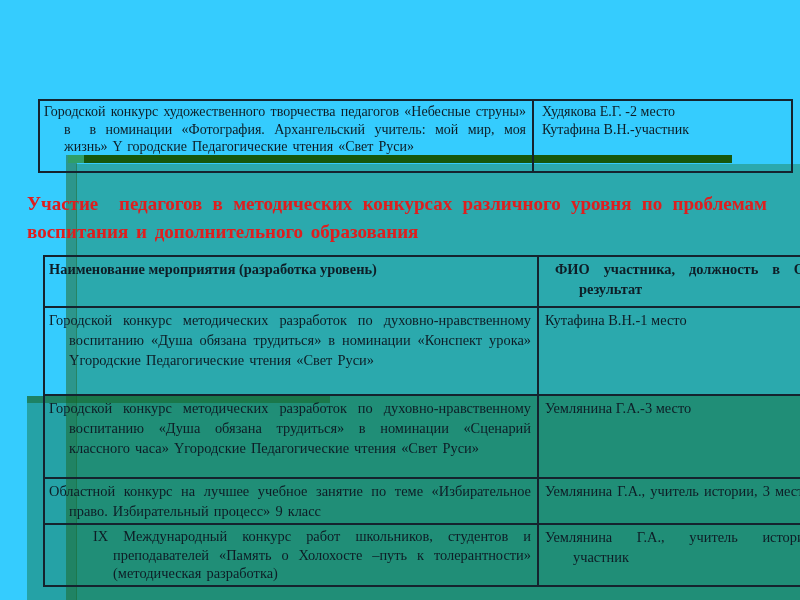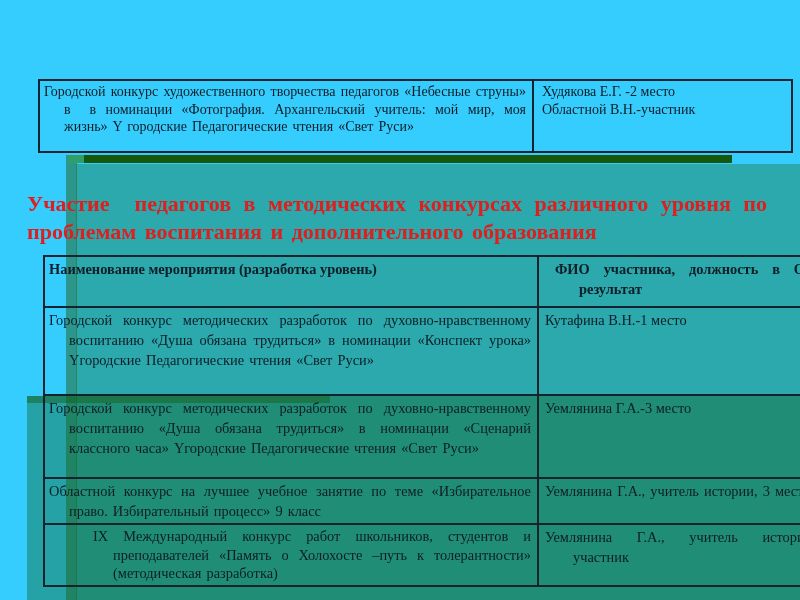--- a/index.html
+++ b/index.html
@@ -43,39 +43,39 @@
   .title1{
     left:60px;top:8px;width:680px;
     color:var(--title1-red,#B3222A);
     font-size:15px;line-height:22px;font-weight:bold;
     text-align:center;word-spacing:2px;
     z-index:5;
   }
   .title2{
     left:27px;top:190px;width:740px;
     color:var(--title2-red,#DF1E1E);
-    font-size:22px;line-height:28px;font-weight:bold;
+    font-size:19px;line-height:28px;font-weight:bold;
     text-align:justify;word-spacing:3px;
     z-index:5;
   }
   
   table{
     border-collapse:collapse;
     table-layout:fixed;
     background:transparent;
     z-index:4;
   }
   td{
     border:2px solid var(--table-border,#15232E);
     vertical-align:top;
     padding:2px 6px 2px 4px;
     color:var(--text-dark,#0E1D26);
     overflow:hidden;
   }
-  #table1{left:38px;top:79px;position:absolute;width:725px;padding-left:44px;}
+  #table1{left:38px;top:99px;position:absolute;width:725px;padding-left:44px;}
   #table1 td{font-size:14px;line-height:17.5px;}
   #table1 .c-event{width:482px;}
   #table1 .c-result{width:243px;padding-left:8px;margin-left:8px;}
   #table2{left:43px;top:255px;position:absolute;width:753px;}
   #table2 td{font-size:14.4px;line-height:20px;}
   #table2 .c-event{width:482px;}
   #table2 .c-result{width:271px;padding-left:6px;}
   #table2 .hdr{font-weight:bold;}
   .para{
     text-align:justify;
@@ -100,21 +100,21 @@
 
 
   <table id="table1">
     <tbody>
         <tr style="height:72px;">
       <td class="c-event">
         <div class="para hang20">Городской конкурс художественного творчества педагогов «Небесные струны» в&nbsp; в номинации «Фотография. Архангельский учитель: мой мир, моя жизнь» Y городские Педагогические чтения «Свет Руси»</div>
       </td>
       <td class="c-result">
         <div class="line">Худякова Е.Г. -2 место</div>
-        <div class="line">Областной В.Н.-участник</div>
+        <div class="line">Кутафина В.Н.-участник</div>
       </td>
     </tr>
   </tbody>
     </table>
 
   <div class="abs title2">Участие&nbsp; педагогов в методических конкурсах различного уровня по проблемам воспитания и дополнительного образования</div>
 
   <table id="table2">
     <tbody>
         <tr style="height:51px;">

